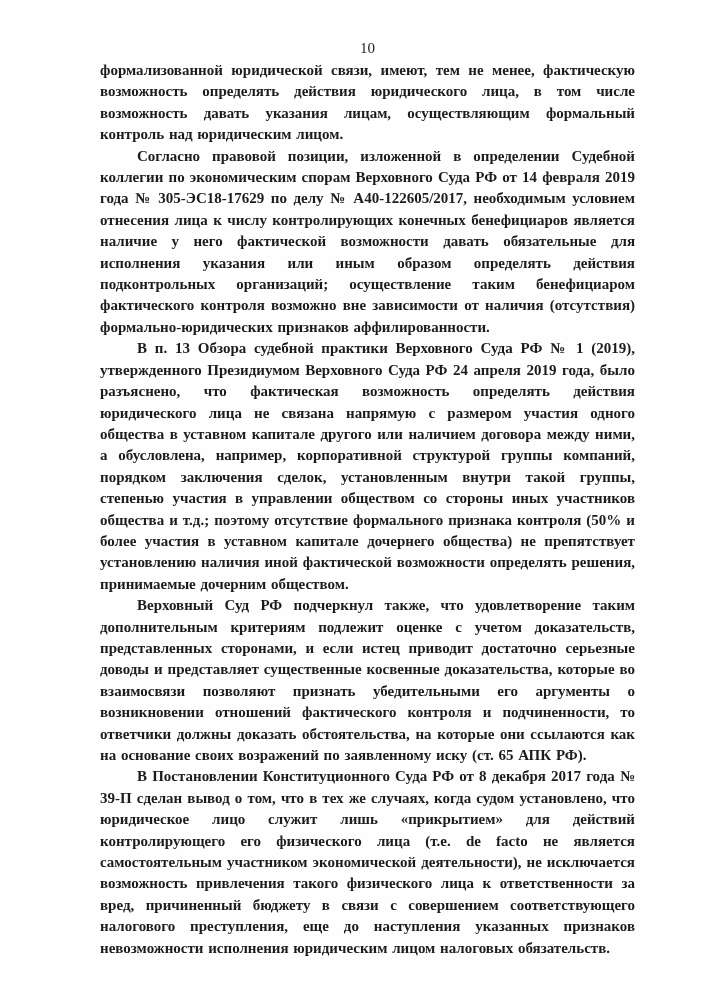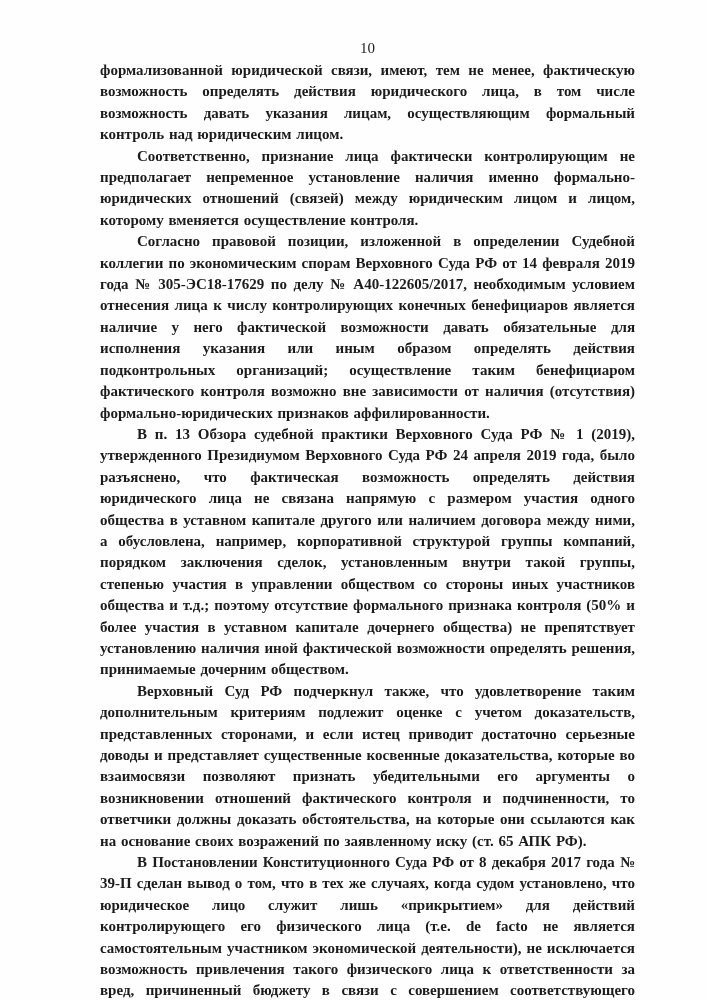--- a/index.html
+++ b/index.html
@@ -44,21 +44,20 @@
   }
 </style>
 </head>
 <body>
 
 <div class="page">
   <div class="text-column">
     <div class="page-number">10</div>
     <div class="body-text">
       <p>формализованной юридической связи, имеют, тем не менее, фактическую возможность определять действия юридического лица, в том числе возможность давать указания лицам, осуществляющим формальный контроль над юридическим лицом.</p>
-      <p class="indent">Соответственно, признание лица фактически контролирующим не предполагает непременное установление наличия именно формально-юридических отношений (связей) между юридическим лицом и лицом, которому вменяется осуществление контроля.</p>
       <p class="indent">Согласно правовой позиции, изложенной в определении Судебной коллегии по экономическим спорам Верховного Суда РФ от 14 февраля 2019 года № 305-ЭС18-17629 по делу № А40-122605/2017, необходимым условием отнесения лица к числу контролирующих конечных бенефициаров является наличие у него фактической возможности давать обязательные для исполнения указания или иным образом определять действия подконтрольных организаций; осуществление таким бенефициаром фактического контроля возможно вне зависимости от наличия (отсутствия) формально-юридических признаков аффилированности.</p>
       <p class="indent">В п. 13 Обзора судебной практики Верховного Суда РФ № 1 (2019), утвержденного Президиумом Верховного Суда РФ 24 апреля 2019 года, было разъяснено, что фактическая возможность определять действия юридического лица не связана напрямую с размером участия одного общества в уставном капитале другого или наличием договора между ними, а обусловлена, например, корпоративной структурой группы компаний, порядком заключения сделок, установленным внутри такой группы, степенью участия в управлении обществом со стороны иных участников общества и т.д.; поэтому отсутствие формального признака контроля (50% и более участия в уставном капитале дочернего общества) не препятствует установлению наличия иной фактической возможности определять решения, принимаемые дочерним обществом.</p>
       <p class="indent">Верховный Суд РФ подчеркнул также, что удовлетворение таким дополнительным критериям подлежит оценке с учетом доказательств, представленных сторонами, и если истец приводит достаточно серьезные доводы и представляет существенные косвенные доказательства, которые во взаимосвязи позволяют признать убедительными его аргументы о возникновении отношений фактического контроля и подчиненности, то ответчики должны доказать обстоятельства, на которые они ссылаются как на основание своих возражений по заявленному иску (ст. 65 АПК РФ).</p>
       <p class="indent">В Постановлении Конституционного Суда РФ от 8 декабря 2017 года № 39-П сделан вывод о том, что в тех же случаях, когда судом установлено, что юридическое лицо служит лишь «прикрытием» для действий контролирующего его физического лица (т.е. de facto не является самостоятельным участником экономической деятельности), не исключается возможность привлечения такого физического лица к ответственности за вред, причиненный бюджету в связи с совершением соответствующего налогового преступления, еще до наступления указанных признаков невозможности исполнения юридическим лицом налоговых обязательств.</p>
 
     </div>
   </div>
 </div>
 
 </body></html>

